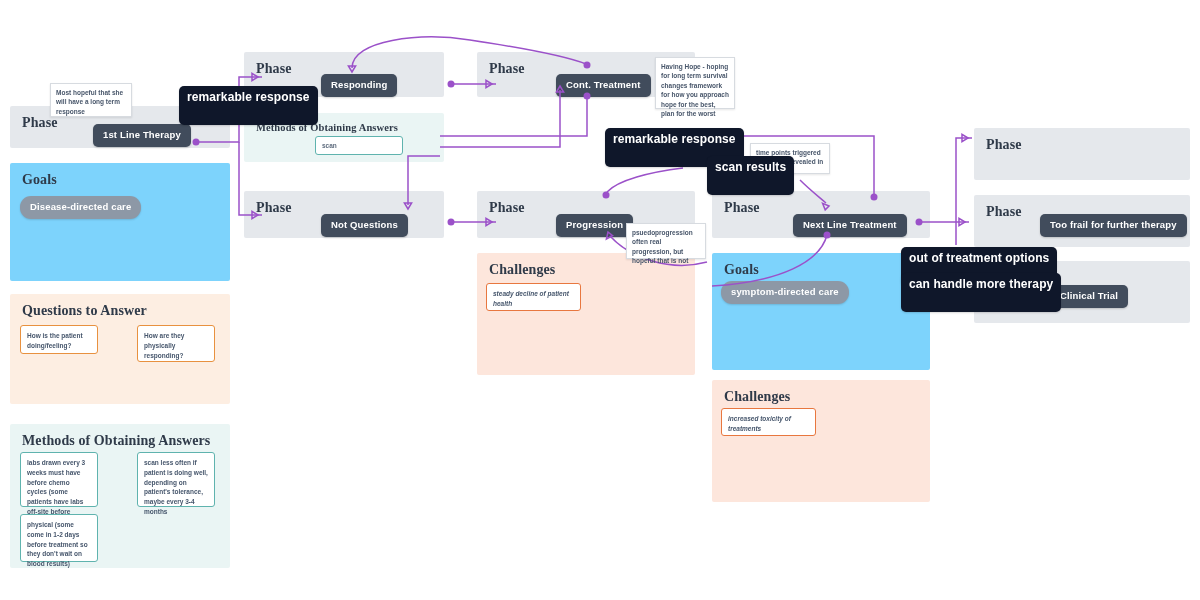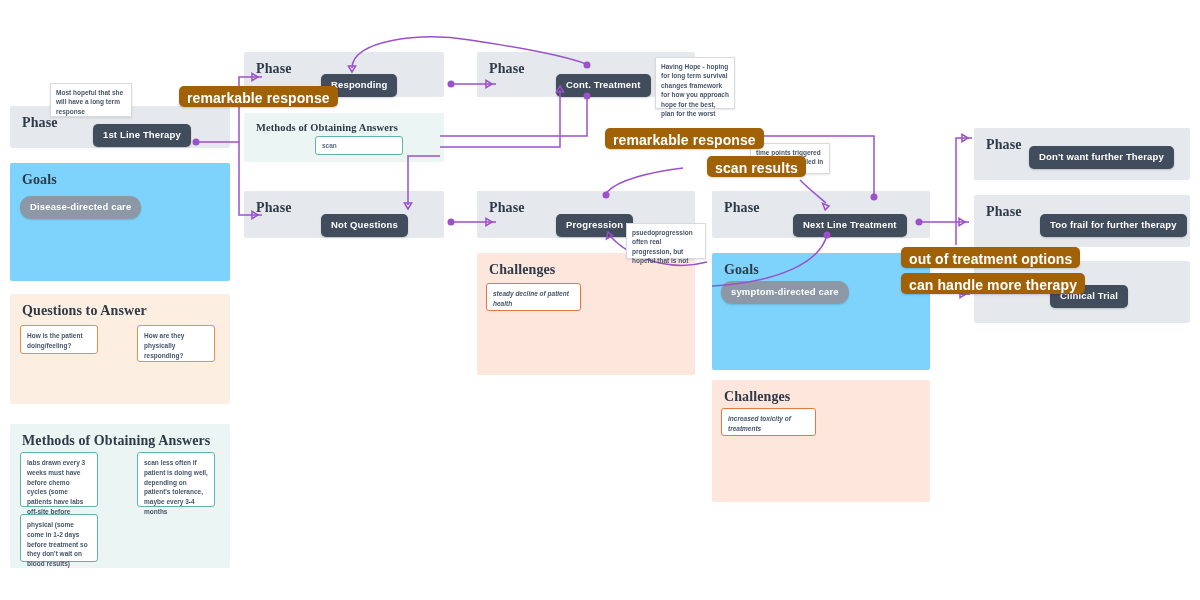--- a/index.html
+++ b/index.html
@@ -73,27 +73,27 @@
     border-radius: 11px;
     padding: 6px 10px 7px;
     white-space: nowrap;
     box-shadow: 0 1px 2px rgba(0,0,0,.14);
     line-height: 1;
   }
   
   .pill {
     position: absolute;
     box-sizing: border-box;
-    background: #a16207;
+    background: #0f172a;
     color: #ffffff;
-    font-size: 14px;
+    font-size: 12px;
     font-weight: 700;
     letter-spacing: .1px;
     border-radius: 5px;
-    padding: 5px 8px 2px;
+    padding: 5px 8px 22px;
     white-space: nowrap;
     box-shadow: 0 1px 2px rgba(0,0,0,.16);
     line-height: 1;
     z-index: 40;
   }
   
   .note {
     position: absolute;
     box-sizing: border-box;
     background: #ffffff;
@@ -273,21 +273,20 @@
   <div class="chip-goal" style="left:721px; top:281px;">symptom-directed care</div>
 
   <div class="panel panel-chall" style="left:712px; top:380px; width:218px; height:122px;">
     <div class="panel-title">Challenges</div>
   </div>
   <div class="card card-c" style="left:721px; top:408px; width:95px; height:28px;">increased toxicity of treatments</div>
 
   <div class="panel panel-phase" style="left:974px; top:128px; width:216px; height:52px;">
     <div class="panel-title">Phase</div>
   </div>
-  <div class="chip" style="left:1029px; top:146px;">Don't want further Therapy</div>
 
   <div class="panel panel-phase" style="left:974px; top:195px; width:216px; height:52px;">
     <div class="panel-title">Phase</div>
   </div>
   <div class="chip" style="left:1026px; top:214px;margin-left:14px;">Too frail for further therapy</div>
 
   <div class="panel panel-phase" style="left:974px; top:261px; width:216px; height:62px;"></div>
   <div class="chip" style="left:1050px; top:285px;">Clinical Trial</div>
 
   <div class="pill" style="left:179px; top:86px;">remarkable response</div>

